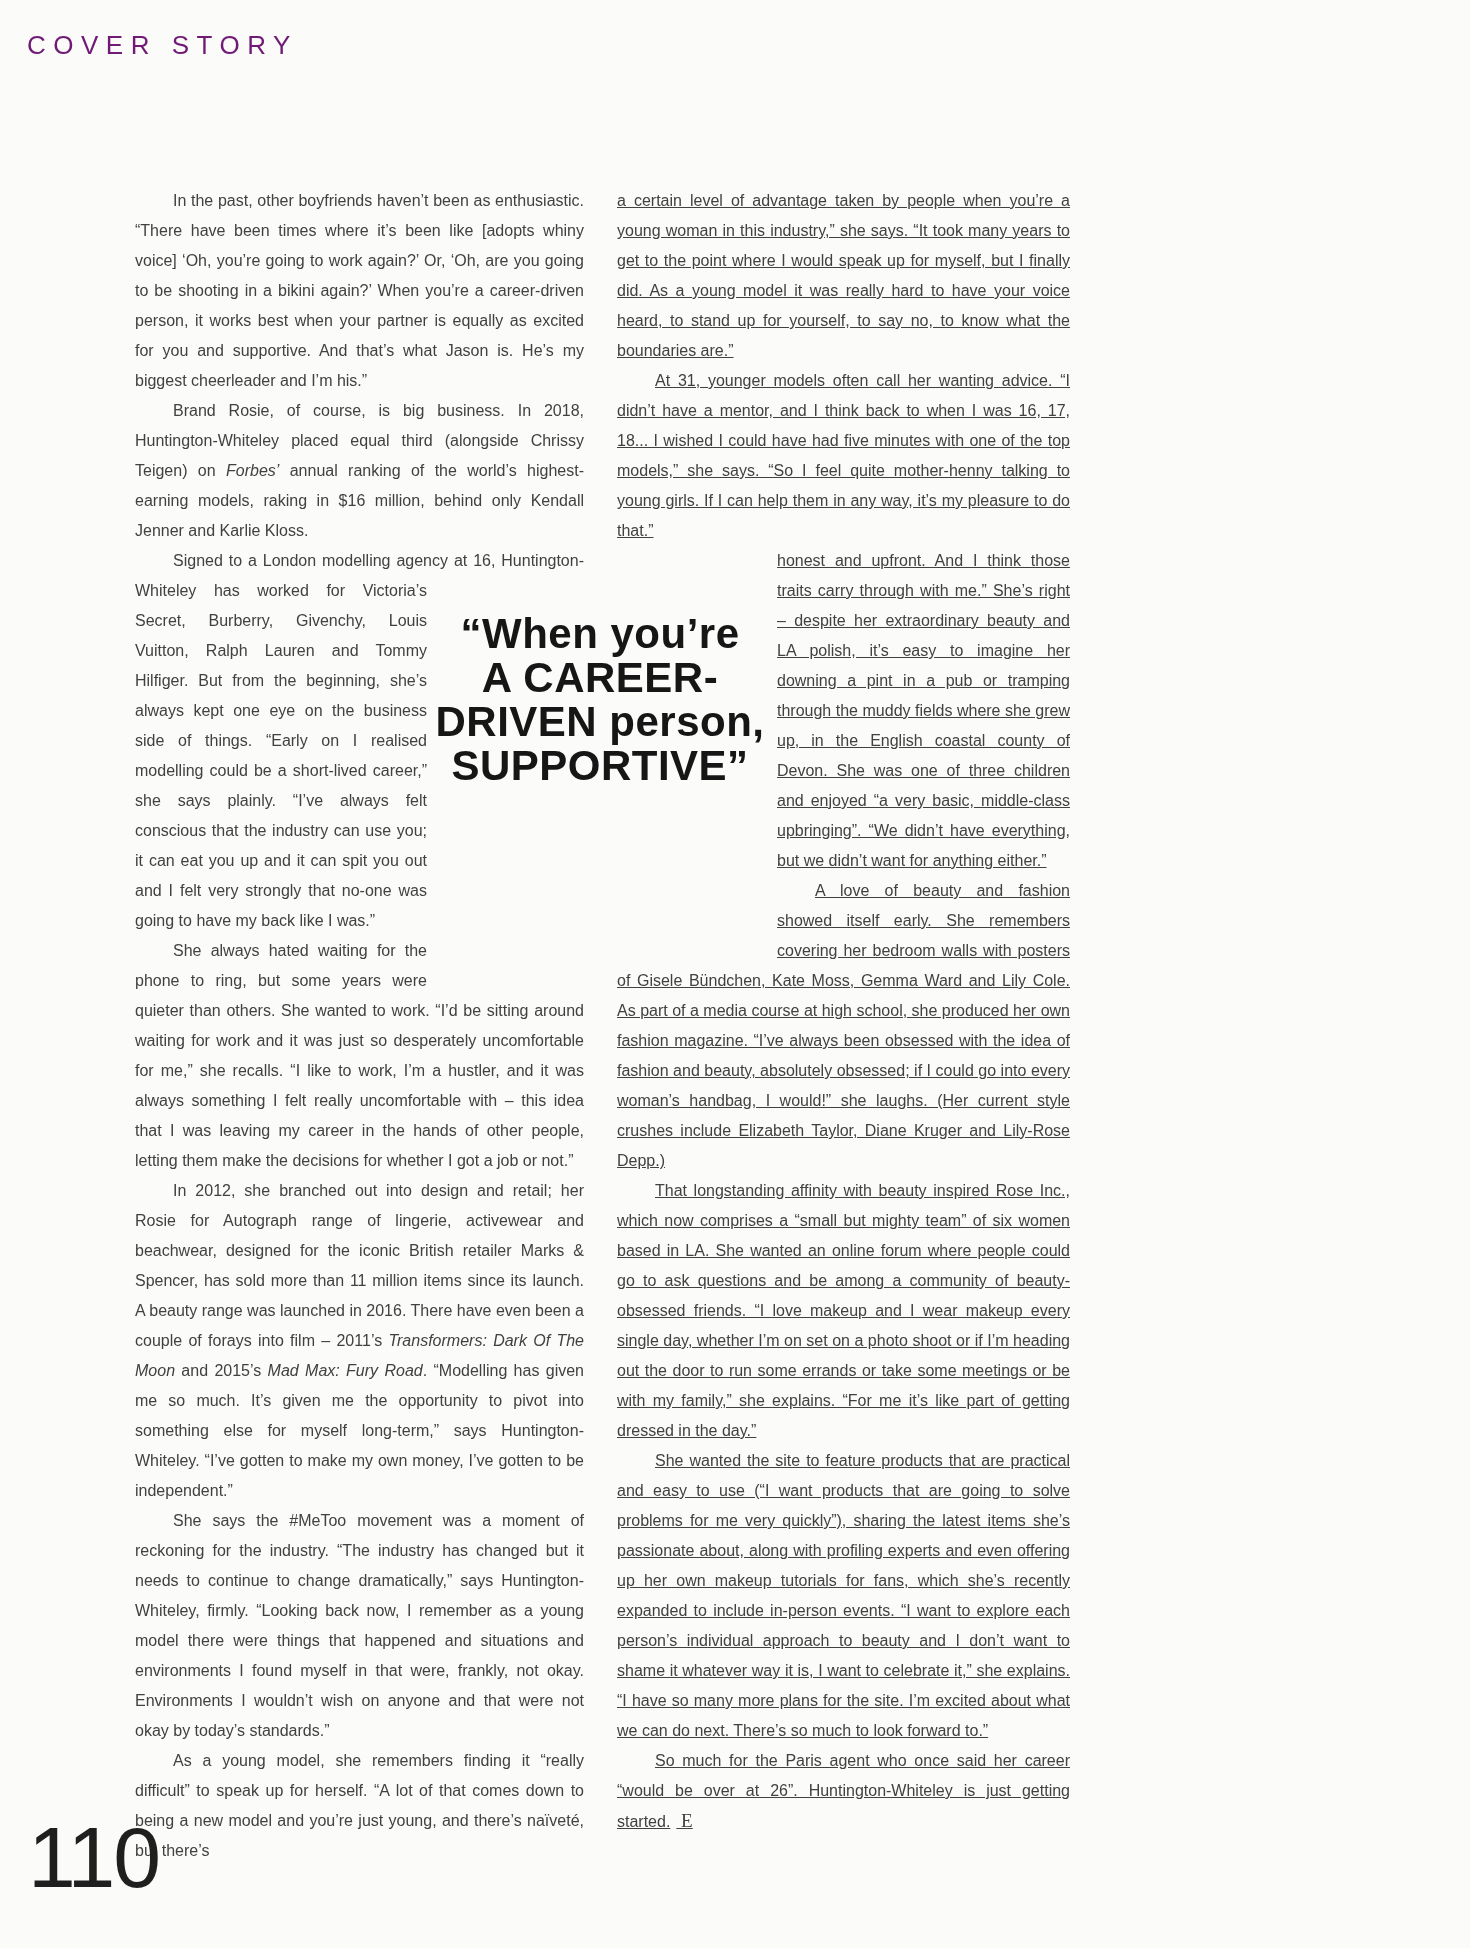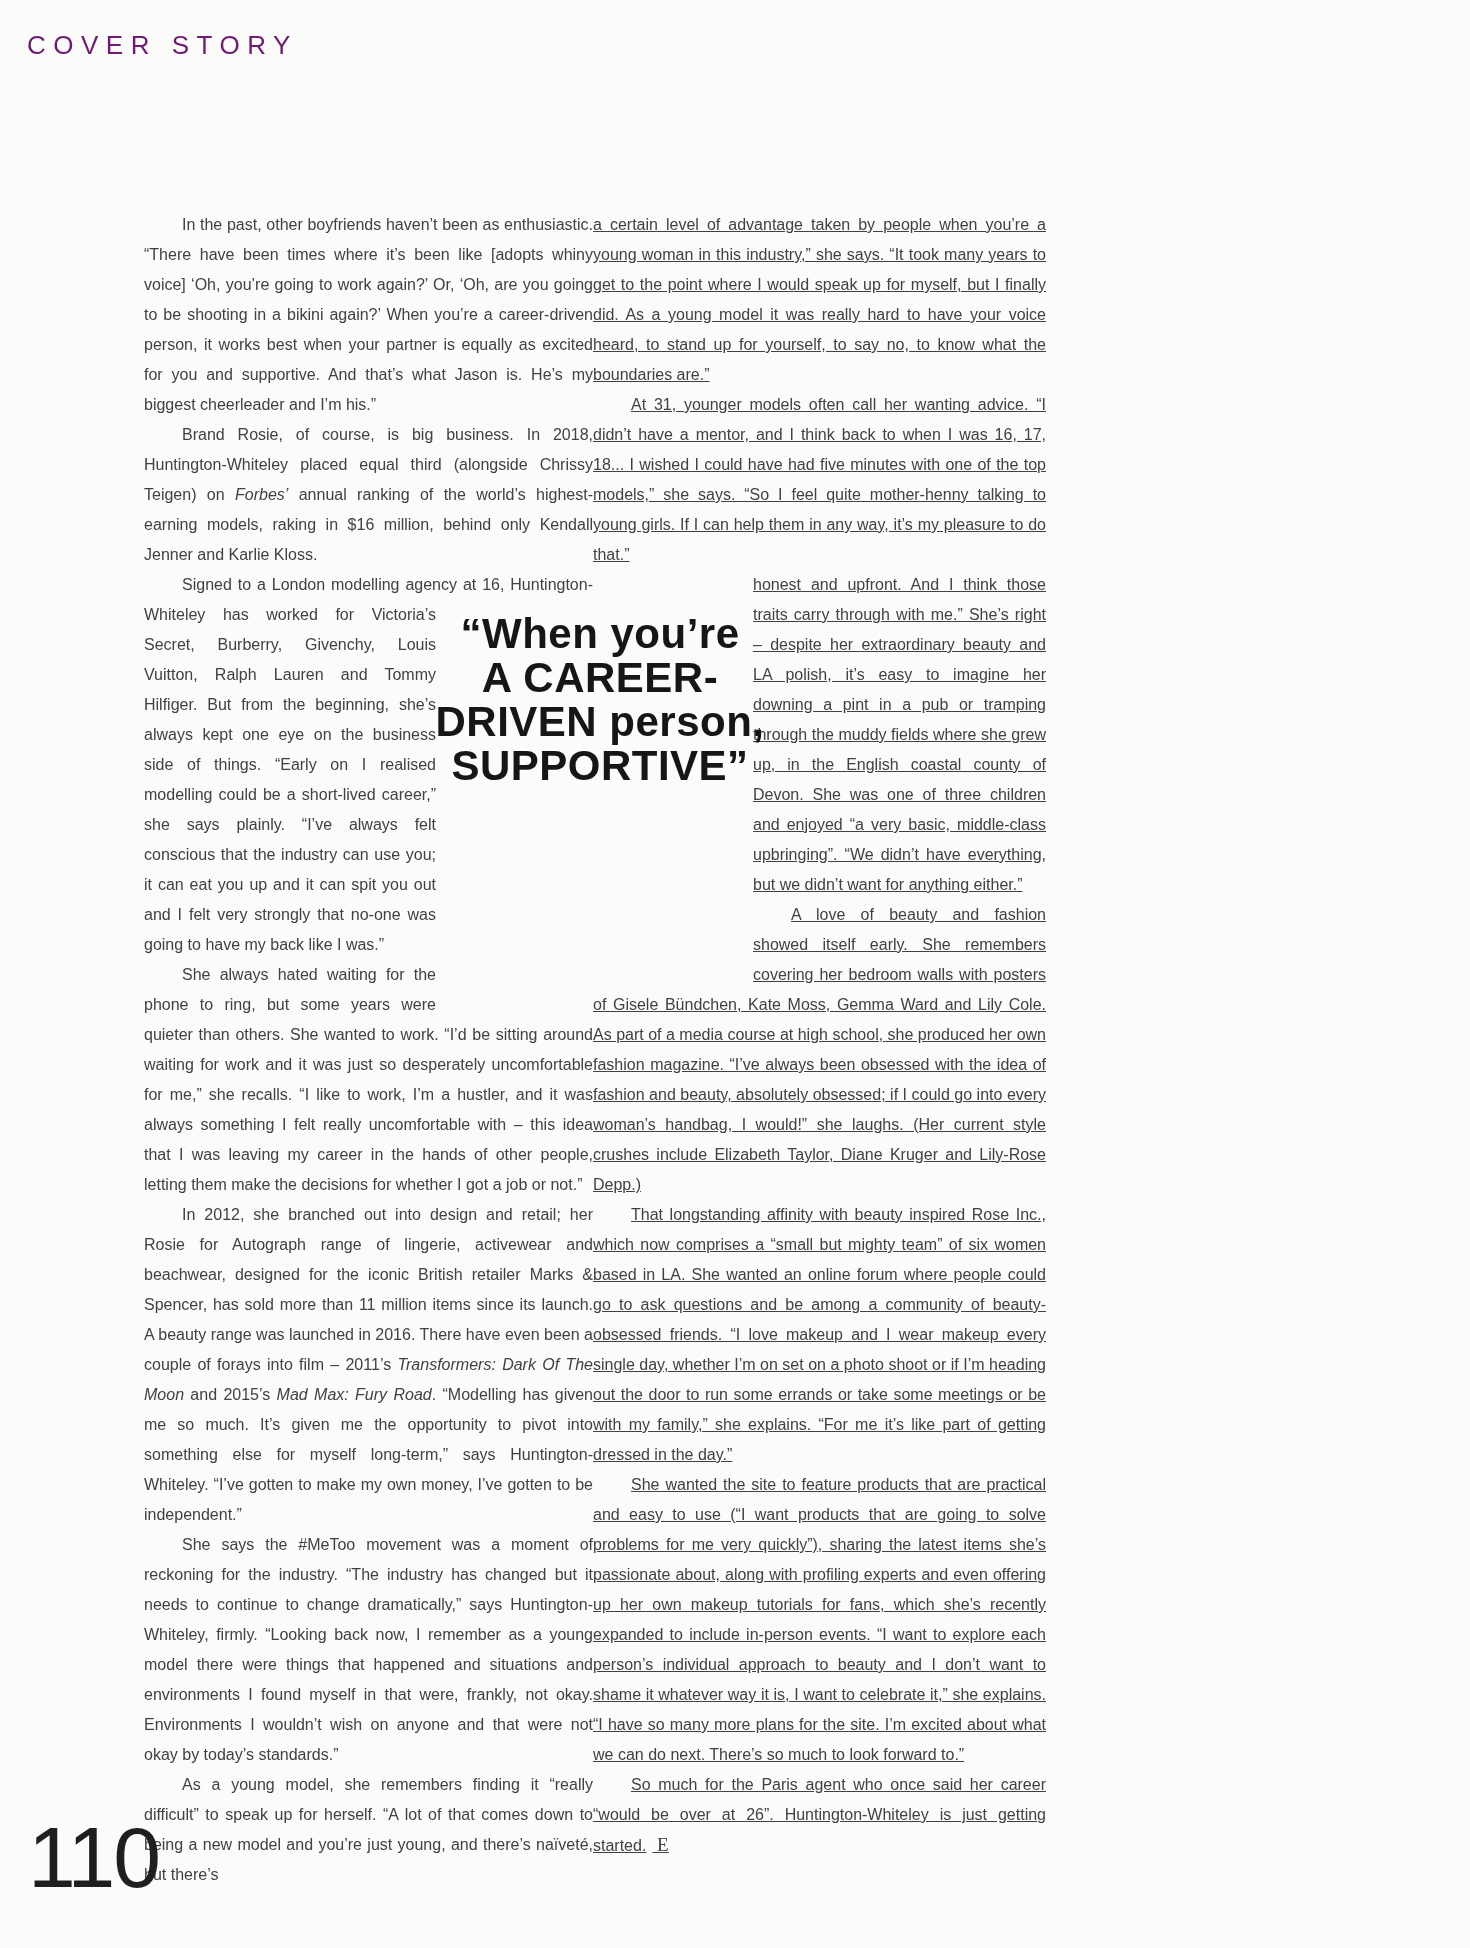--- a/index.html
+++ b/index.html
@@ -14,22 +14,22 @@
   .page { position:absolute; inset:0; }
 
   .kicker {
     position:absolute; left:27px; top:30px;
     font-size:26px; font-weight:400;
     letter-spacing:7.5px; color:#701a75;
     white-space:nowrap;
   }
 
   .columns {
-    position:absolute; left:144px; top:186px; width:935px;
-    display:flex; margin-top:24px;
+    position:absolute; left:135px; top:186px; width:935px;
+    display:flex; gap:33px;
   }
   .col { font-size:16px; line-height:30px; }
   .col-left  { width:449px; }
   .col-right { width:453px;text-decoration:underline; }
 
   .para { margin:0; text-align:justify; text-indent:38px; }
   .cont { text-indent:0; }
   .one-line { text-align-last:justify; }
   .tight { letter-spacing:-0.55px; text-align-last:justify; }
 

